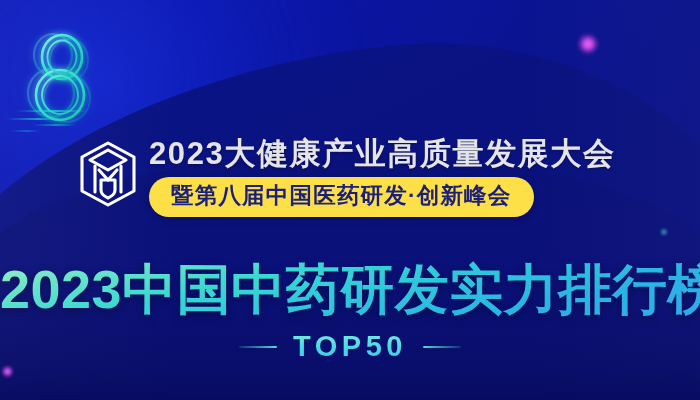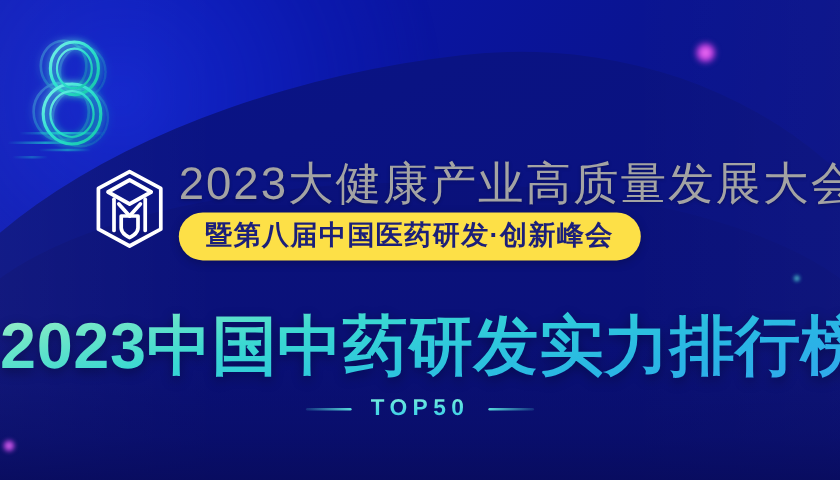--- a/index.html
+++ b/index.html
@@ -135,23 +135,23 @@
     height: 68px;
   }
   .conf-logo svg { display:block; }
   .conf-texts {
     position: absolute;
     left: 72px;
     top: 0;
     right: 0;
   }
   .conf-title {
-    color: #a3a3a3;
-    font-size: 38px;
-    font-weight: normal;
+    color: #e5e5e5;
+    font-size: 31px;
+    font-weight: bold;
     letter-spacing: 1.6px;
     line-height: 40px;
     white-space: nowrap;
     text-shadow: 0 1px 3px rgba(0,0,0,0.28);
   }
   .conf-pill {
     margin-top: 3px;
     display: inline-block;
     background: #fde047;
     color: #1b1f7a;
@@ -219,21 +219,21 @@
   .rule {
     width: 38px;
     height: 2px;
     background: linear-gradient(90deg, rgba(70,225,220,0.15), rgba(90,230,225,0.95));
     border-radius: 2px;
   }
   .rule.right {
     background: linear-gradient(90deg, rgba(90,230,225,0.95), rgba(70,225,220,0.15));
   }
   .top50 {
-    font-size: 19px;
+    font-size: 29px;
     font-weight: bold;
     letter-spacing: 4.5px;
     color: #5de6e0;
     background-image: linear-gradient(180deg, #7ef0da 0%, #49d8e4 55%, #3fc8ea 100%);
     -webkit-background-clip: text;
     background-clip: text;
     -webkit-text-fill-color: transparent;
     color: transparent;
   }
 </style>

